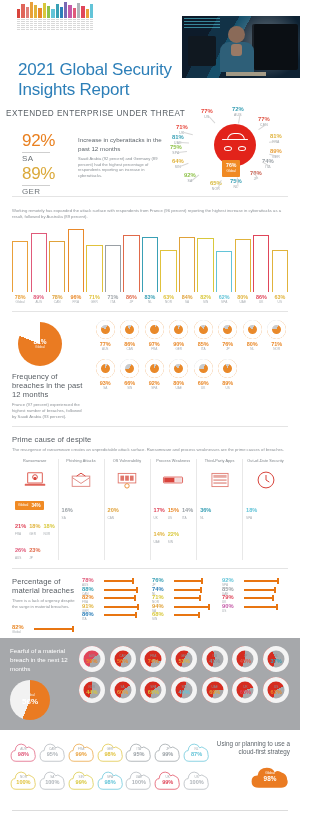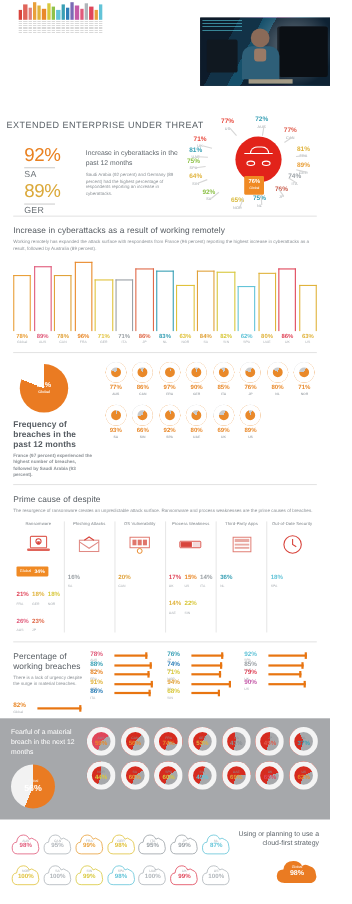--- a/index.html
+++ b/index.html
@@ -92,21 +92,21 @@
   .barsec { padding:8px 12px 0; }
   .bars { display:flex; align-items:flex-end; gap:2.2px; height:64px; margin-top:8px; }
   .barcol { flex:1; display:flex; flex-direction:column; justify-content:flex-end; height:100%; }
   .bar { width:100%; border:1px solid #ccc; border-bottom:none; background:#fff; }
   .barlabels { display:flex; gap:2.2px; margin-top:2px; }
   .barlabels div { flex:1; text-align:center; }
   .barlabels b { display:block; font-size:5.4px; }
   .barlabels span { display:block; font-size:3.1px; color:#a8adb2; letter-spacing:.1px; }
 
   
-  .donutsec { padding:8px 12px 6px; display:flex; gap:8px;font-weight:bold; }
+  .donutsec { padding:8px 12px 6px; display:flex; gap:8px; }
   .donutleft { width:74px; flex:none; }
   .pie { width:44px; height:44px; border-radius:50%; margin:2px auto 6px 6px;
      position:relative; }
   .pie .cap { position:absolute; inset:0; display:flex; flex-direction:column;
      align-items:center; justify-content:center; color:#fff; }
   .pie .cap b { font-size:6.5px; } .pie .cap span { font-size:3.4px; opacity:.9; }
   .donutright { flex:1; }
   .drow { display:flex; gap:2px; }
   .dcell { flex:1; text-align:center; }
   .dring { width:19px; height:19px; border-radius:50%; margin:0 auto; }
@@ -231,20 +231,21 @@
     <div class="heroimg">
       <div class="code"></div>
         <div class="mon2"></div>
         <div class="mon"></div>
       <div class="body"></div>
         <div class="head"></div>
         <div class="hands"></div>
         <div class="kb"></div>
     </div>
 
+    <div class="title">2021 Global Security Insights Report</div>
     <div class="subtitle">EXTENDED ENTERPRISE UNDER THREAT</div>
 
     <div class="statblk" style="top:131px">
       <div class="statnum">92%</div>
       <div class="statline"></div>
       <div class="statcc">SA</div>
     </div>
     <div class="statblk" style="top:164px">
       <div class="statnum gold">89%</div>
       <div class="statline"></div>
@@ -335,21 +336,20 @@
             <span>UAE</span>
           </div>
           <div class="tick" style="left: 10px; top: 42px; width: 9px; transform: rotate(3.12213deg);"></div>
         </div>
     </div>
   </div>
 
   <div class="rule"></div>
 
   <div class="barsec">
-    <div class="sechead">Increase in cyberattacks as a result of working remotely</div>
     <div class="secsub">Working remotely has expanded the attack surface with respondents from France (96 percent) reporting the highest increase in cyberattacks as a result, followed by Australia (89 percent).</div>
     <div class="bars" id="bars">
         <div class="barcol">
           <div class="bar" style="height: 51px; border-color: rgb(233, 160, 58);"></div>
         </div>
         <div class="barcol">
           <div class="bar" style="height: 59px; border-color: rgb(224, 90, 122);"></div>
         </div>
         <div class="barcol">
           <div class="bar" style="height: 51px; border-color: rgb(224, 162, 58);"></div>
@@ -668,21 +668,21 @@
             </div>
           </div>
         </div>
       </div>
   </div>
 
   <div class="rule" style="margin-top:4px"></div>
 
   <div class="mbsec">
     <div class="mbleft">
-      <div class="sechead">Percentage of working breaches</div>
+      <div class="sechead">Percentage of material breaches</div>
       <div class="secsub">There is a lack of urgency despite the surge in material breaches.</div>
       <div class="mbrow" style="margin-top:14px">
         <b style="color:#e9892a">82%</b>
         <span>Global</span>
       <div class="mbbar" style="width: 60%; margin: -6px 0px 0px 22px;"></div>
         </div>
     </div>
     <div class="mbcols">
       <div class="mbcol" id="mbcol1">
           <div class="mbrow">

